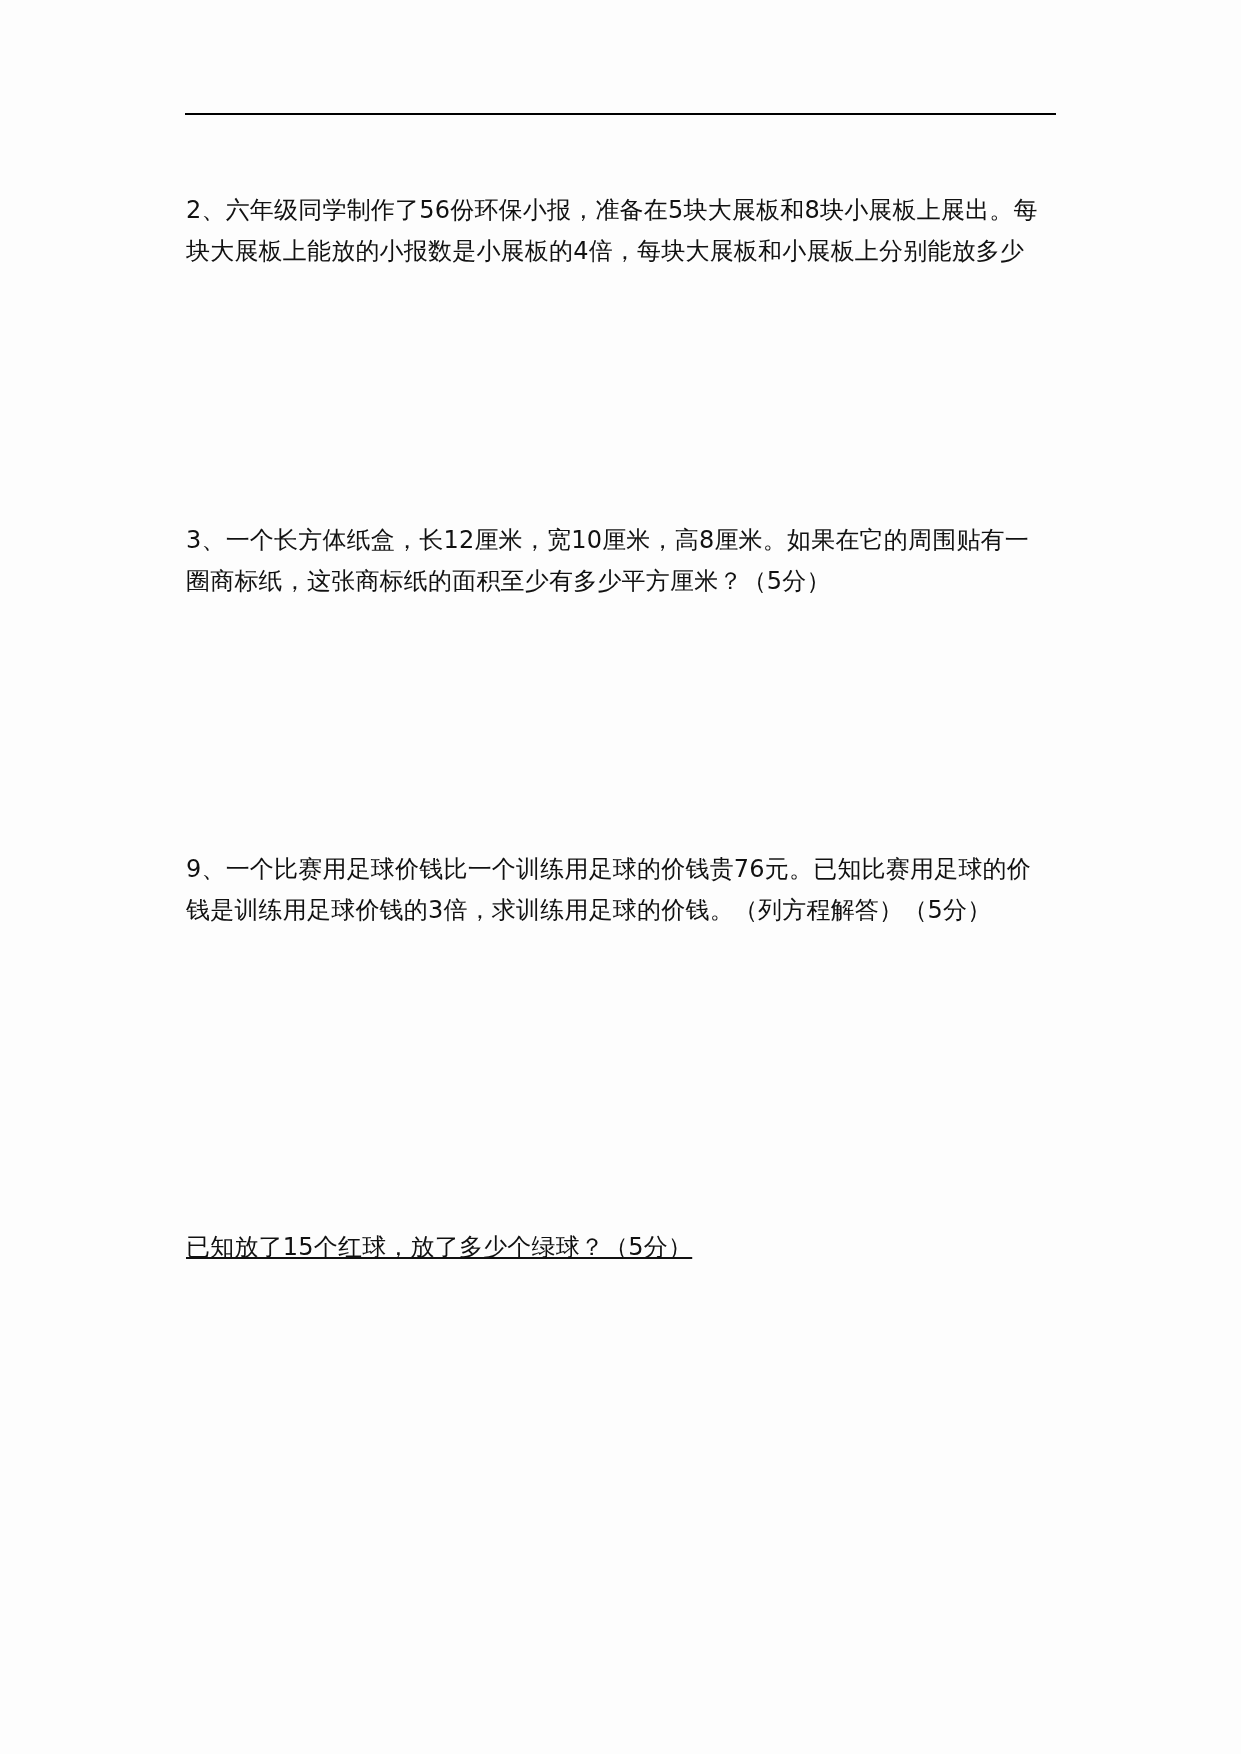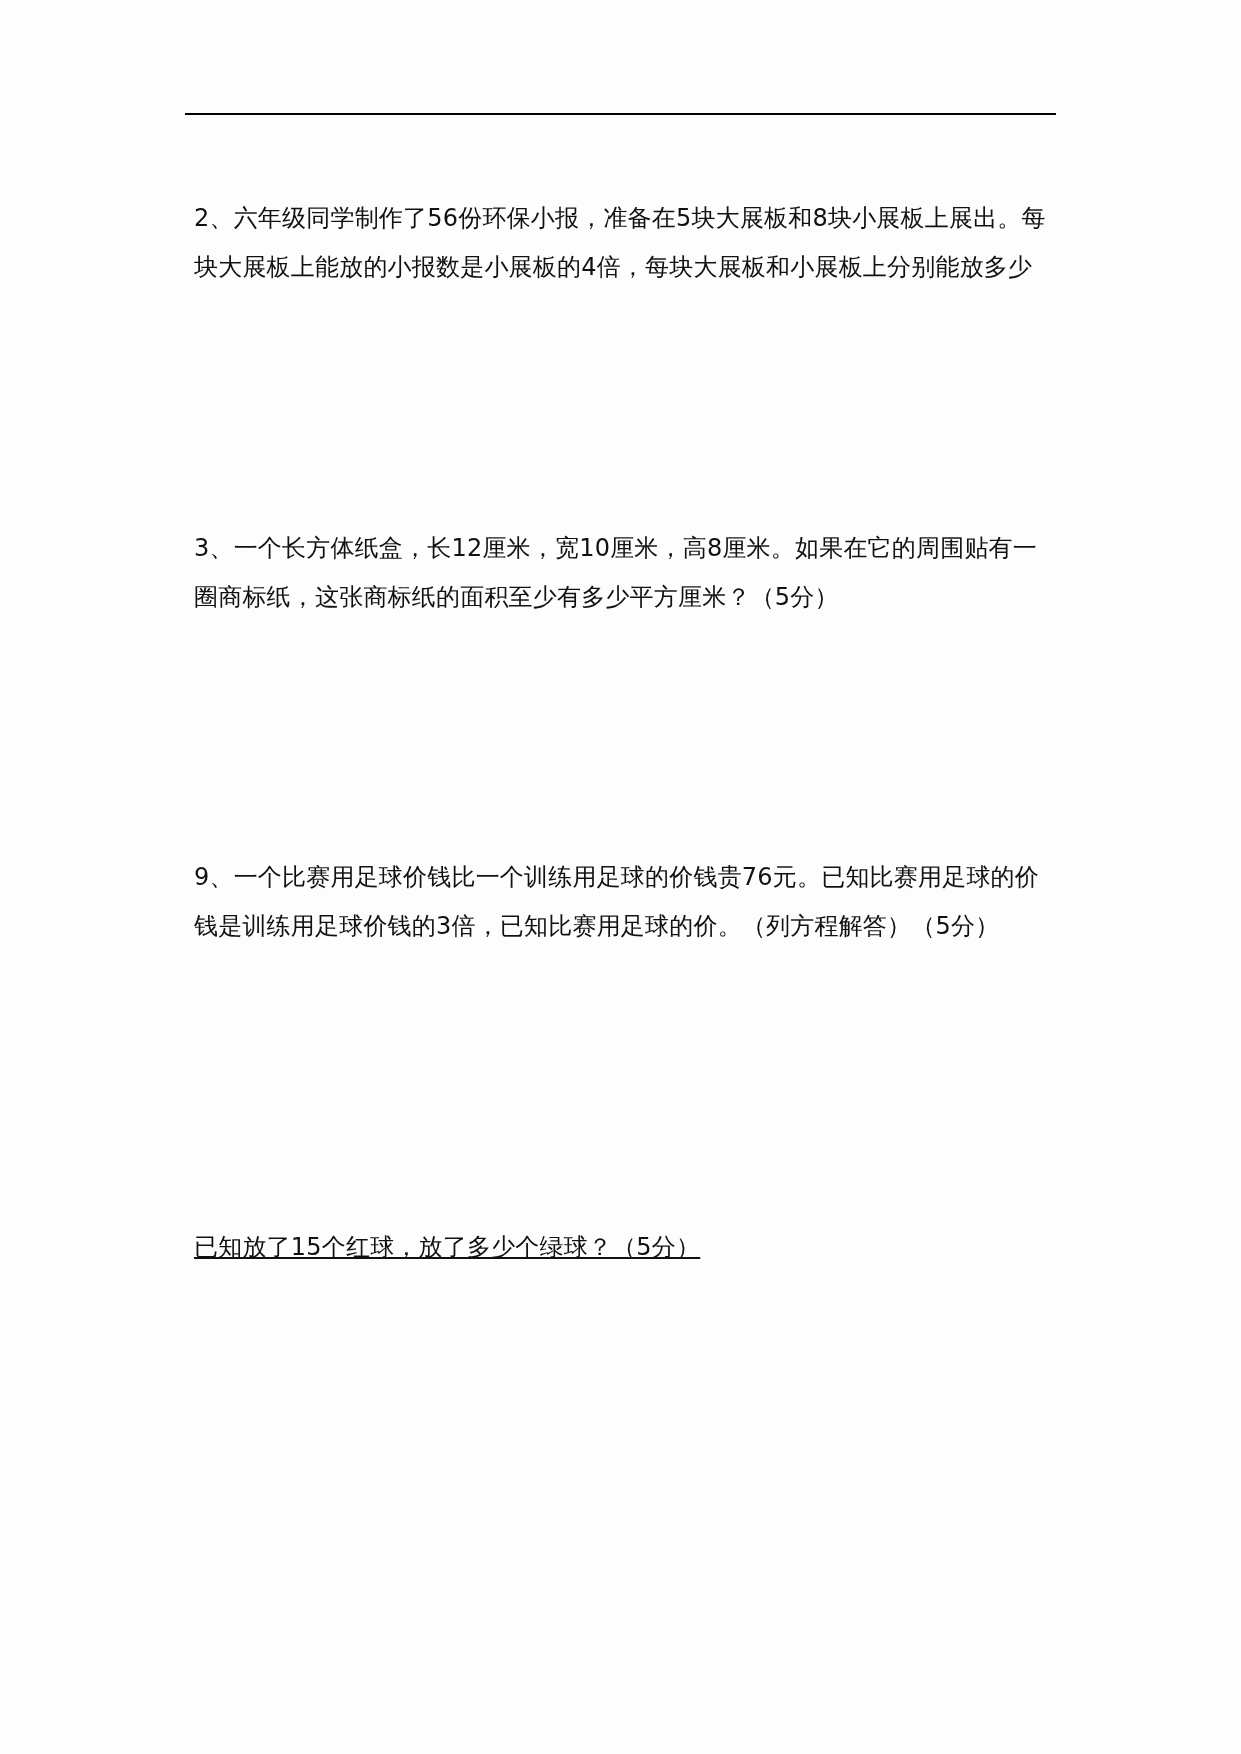--- a/index.html
+++ b/index.html
@@ -25,21 +25,21 @@
     }
     .question {
       position: absolute;
       left: 186px;
       width: 870px;
       font-size: 24px;
       line-height: 41px;
       letter-spacing: 0.2px;
     }
     .question p {
-      margin: 8px;
+      margin: 0;
       white-space: nowrap;
     }
     #q2 { top: 190px; }
     #q3 { top: 520px; }
     #q4 { top: 849px; }
     #q5 { top: 1222px; }
     #q5 .line1 { height: 50px; line-height: 50px; }
     #q5 .line2 { margin-top: 5px; text-decoration: underline; }
     .frac {
       display: inline-block;
@@ -73,18 +73,18 @@
   <p>块大展板上能放的小报数是小展板的4倍，每块大展板和小展板上分别能放多少</p>
 </div>
 
 <div class="question" id="q3">
   <p>3、一个长方体纸盒，长12厘米，宽10厘米，高8厘米。如果在它的周围贴有一</p>
   <p>圈商标纸，这张商标纸的面积至少有多少平方厘米？（5分）</p>
 </div>
 
 <div class="question" id="q4">
   <p>9、一个比赛用足球价钱比一个训练用足球的价钱贵76元。已知比赛用足球的价</p>
-  <p>钱是训练用足球价钱的3倍，已知比赛用足球的价。（列方程解答）（5分）</p>
+  <p>钱是训练用足球价钱的3倍，求训练用足球的价钱。（列方程解答）（5分）</p>
 </div>
 
 <div class="question" id="q5">
   <p class="line2">已知放了15个红球，放了多少个绿球？（5分）</p>
 </div>
 
 </body></html>

